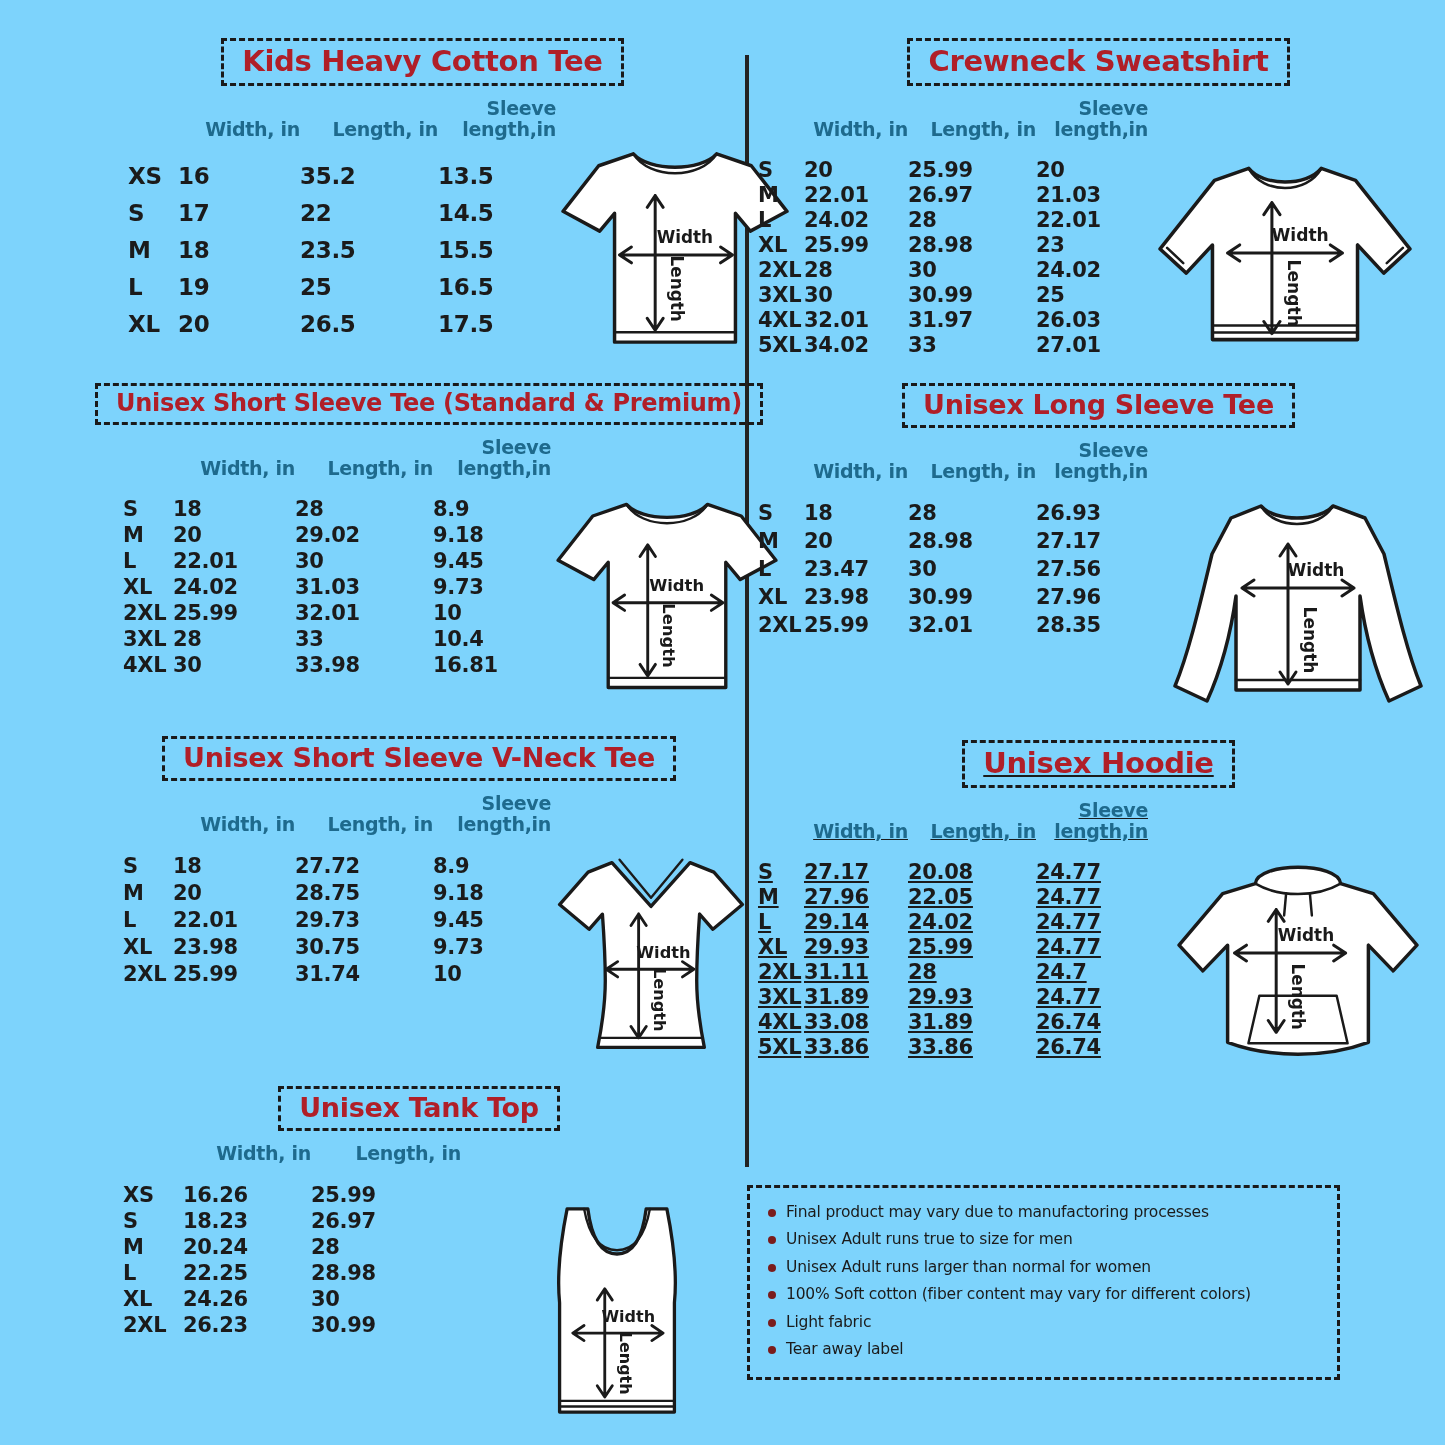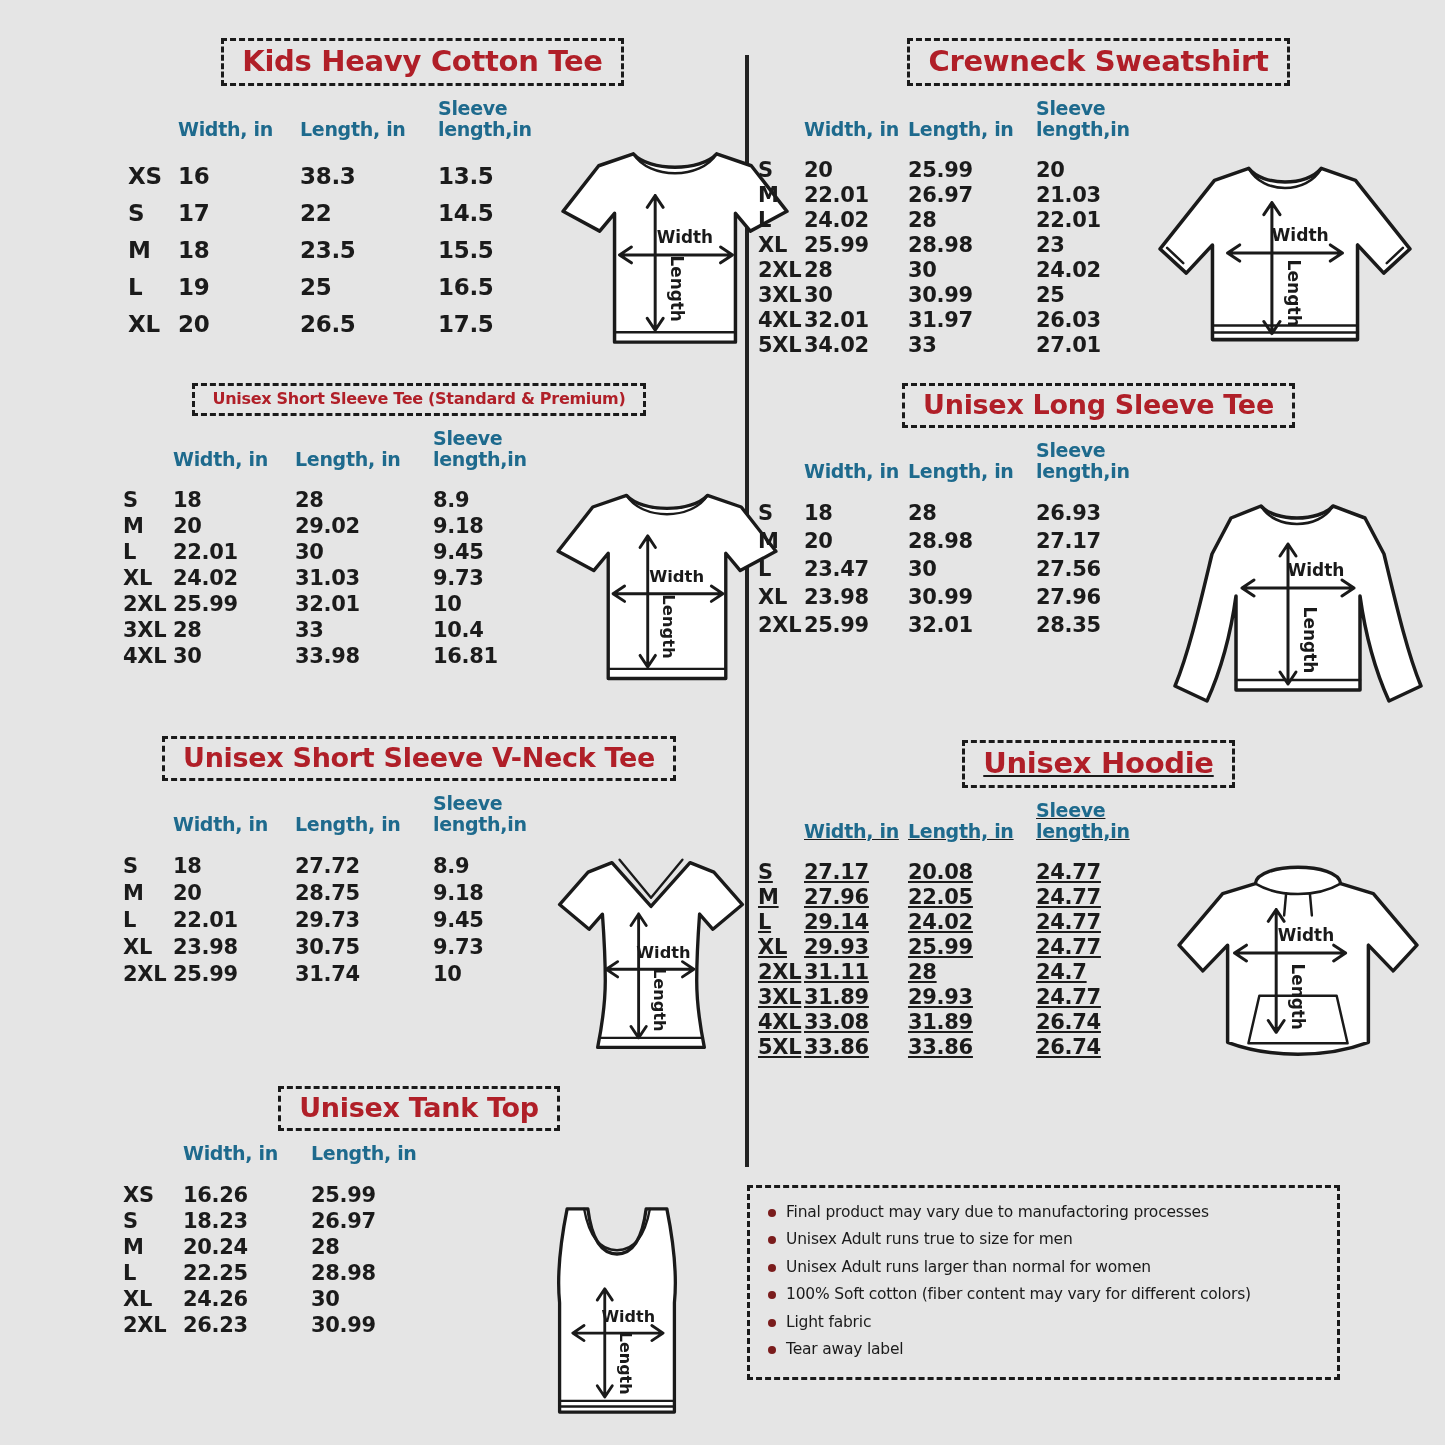--- a/index.html
+++ b/index.html
@@ -1,34 +1,34 @@
 <!DOCTYPE html>
 <html><head>
 <meta charset="utf-8">
 <style>
   html,body{margin:0;padding:0;background:#fff;}
   #canvas{
-    position:relative; width:1445px; height:1445px; background:#e5e5e5;
+    position:relative; width:1445px; height:1445px; background:#7dd3fc;
     font-family:"DejaVu Sans", sans-serif; color:var(--ink,#1b1b1b); overflow:hidden;
   }
   .section{position:absolute;}
   .section-title{
     display:block; width:fit-content; margin:0 auto;
     border:3px dashed #1a1a1a; padding:3px 18px 5px;
     color:var(--red,#b01f28); font-weight:bold; white-space:nowrap; letter-spacing:-0.3px;
   }
-  .t28{font-size:29px;} .t27{font-size:27px;} .t24{font-size:16px;}
+  .t28{font-size:29px;} .t27{font-size:27px;} .t24{font-size:24px;}
   .section-body{display:flex; align-items:flex-start; margin-top:12px;}
   .size-table{display:grid; width:fit-content;}
   .cols-left{grid-template-columns:50px 122px 138px 118px; margin-left:28px;}
   .cols-tank{grid-template-columns:60px 128px 150px; margin-left:28px;}
   .cols-right{grid-template-columns:46px 104px 128px 112px; margin-left:2px;}
   .hcell{
     color:var(--blue,#1e6a8d); font-weight:bold; font-size:19px;
-    text-align:left; line-height:1.08; padding-bottom:18px; align-self:end; letter-spacing:-0.3px;
+    text-align:right; line-height:1.08; padding-bottom:18px; align-self:end; letter-spacing:-0.3px;
   }
   .scell,.vcell{
     font-weight:bold; font-size:21px; letter-spacing:-0.3px;
     height:var(--rh,30px); display:flex; align-items:center;
   }
   .f23 .scell,.f23 .vcell{font-size:23px;}
   .rh37{--rh:37px;} .rh28{--rh:28px;} .rh27{--rh:27px;} .rh26{--rh:26px;} .rh25{--rh:25px;}
   .garment{margin-left:auto; flex:none;}
   .garment path{stroke:#1a1a1a; fill:none; stroke-linejoin:round; stroke-linecap:round;}
   .garment .outline{fill:#ffffff; stroke-width:3.5;}
@@ -70,21 +70,21 @@
   <div class="section" id="sec-kids">
     <span class="section-title t28">Kids Heavy Cotton Tee</span>
     <div class="section-body">
       <div class="size-table cols-left rh37 f23">
           <span class="hcell corner"></span>
           <span class="hcell">Width, in</span>
           <span class="hcell">Length, in</span>
           <span class="hcell">Sleeve length,in</span>
           <span class="scell">XS</span>
           <span class="vcell">16</span>
-          <span class="vcell">38.3</span>
+          <span class="vcell">35.2</span>
           <span class="vcell">13.5</span>
           <span class="scell">S</span>
           <span class="vcell">17</span>
           <span class="vcell">22</span>
           <span class="vcell">14.5</span>
           <span class="scell">M</span>
           <span class="vcell">18</span>
           <span class="vcell">23.5</span>
           <span class="vcell">15.5</span>
           <span class="scell">L</span>

